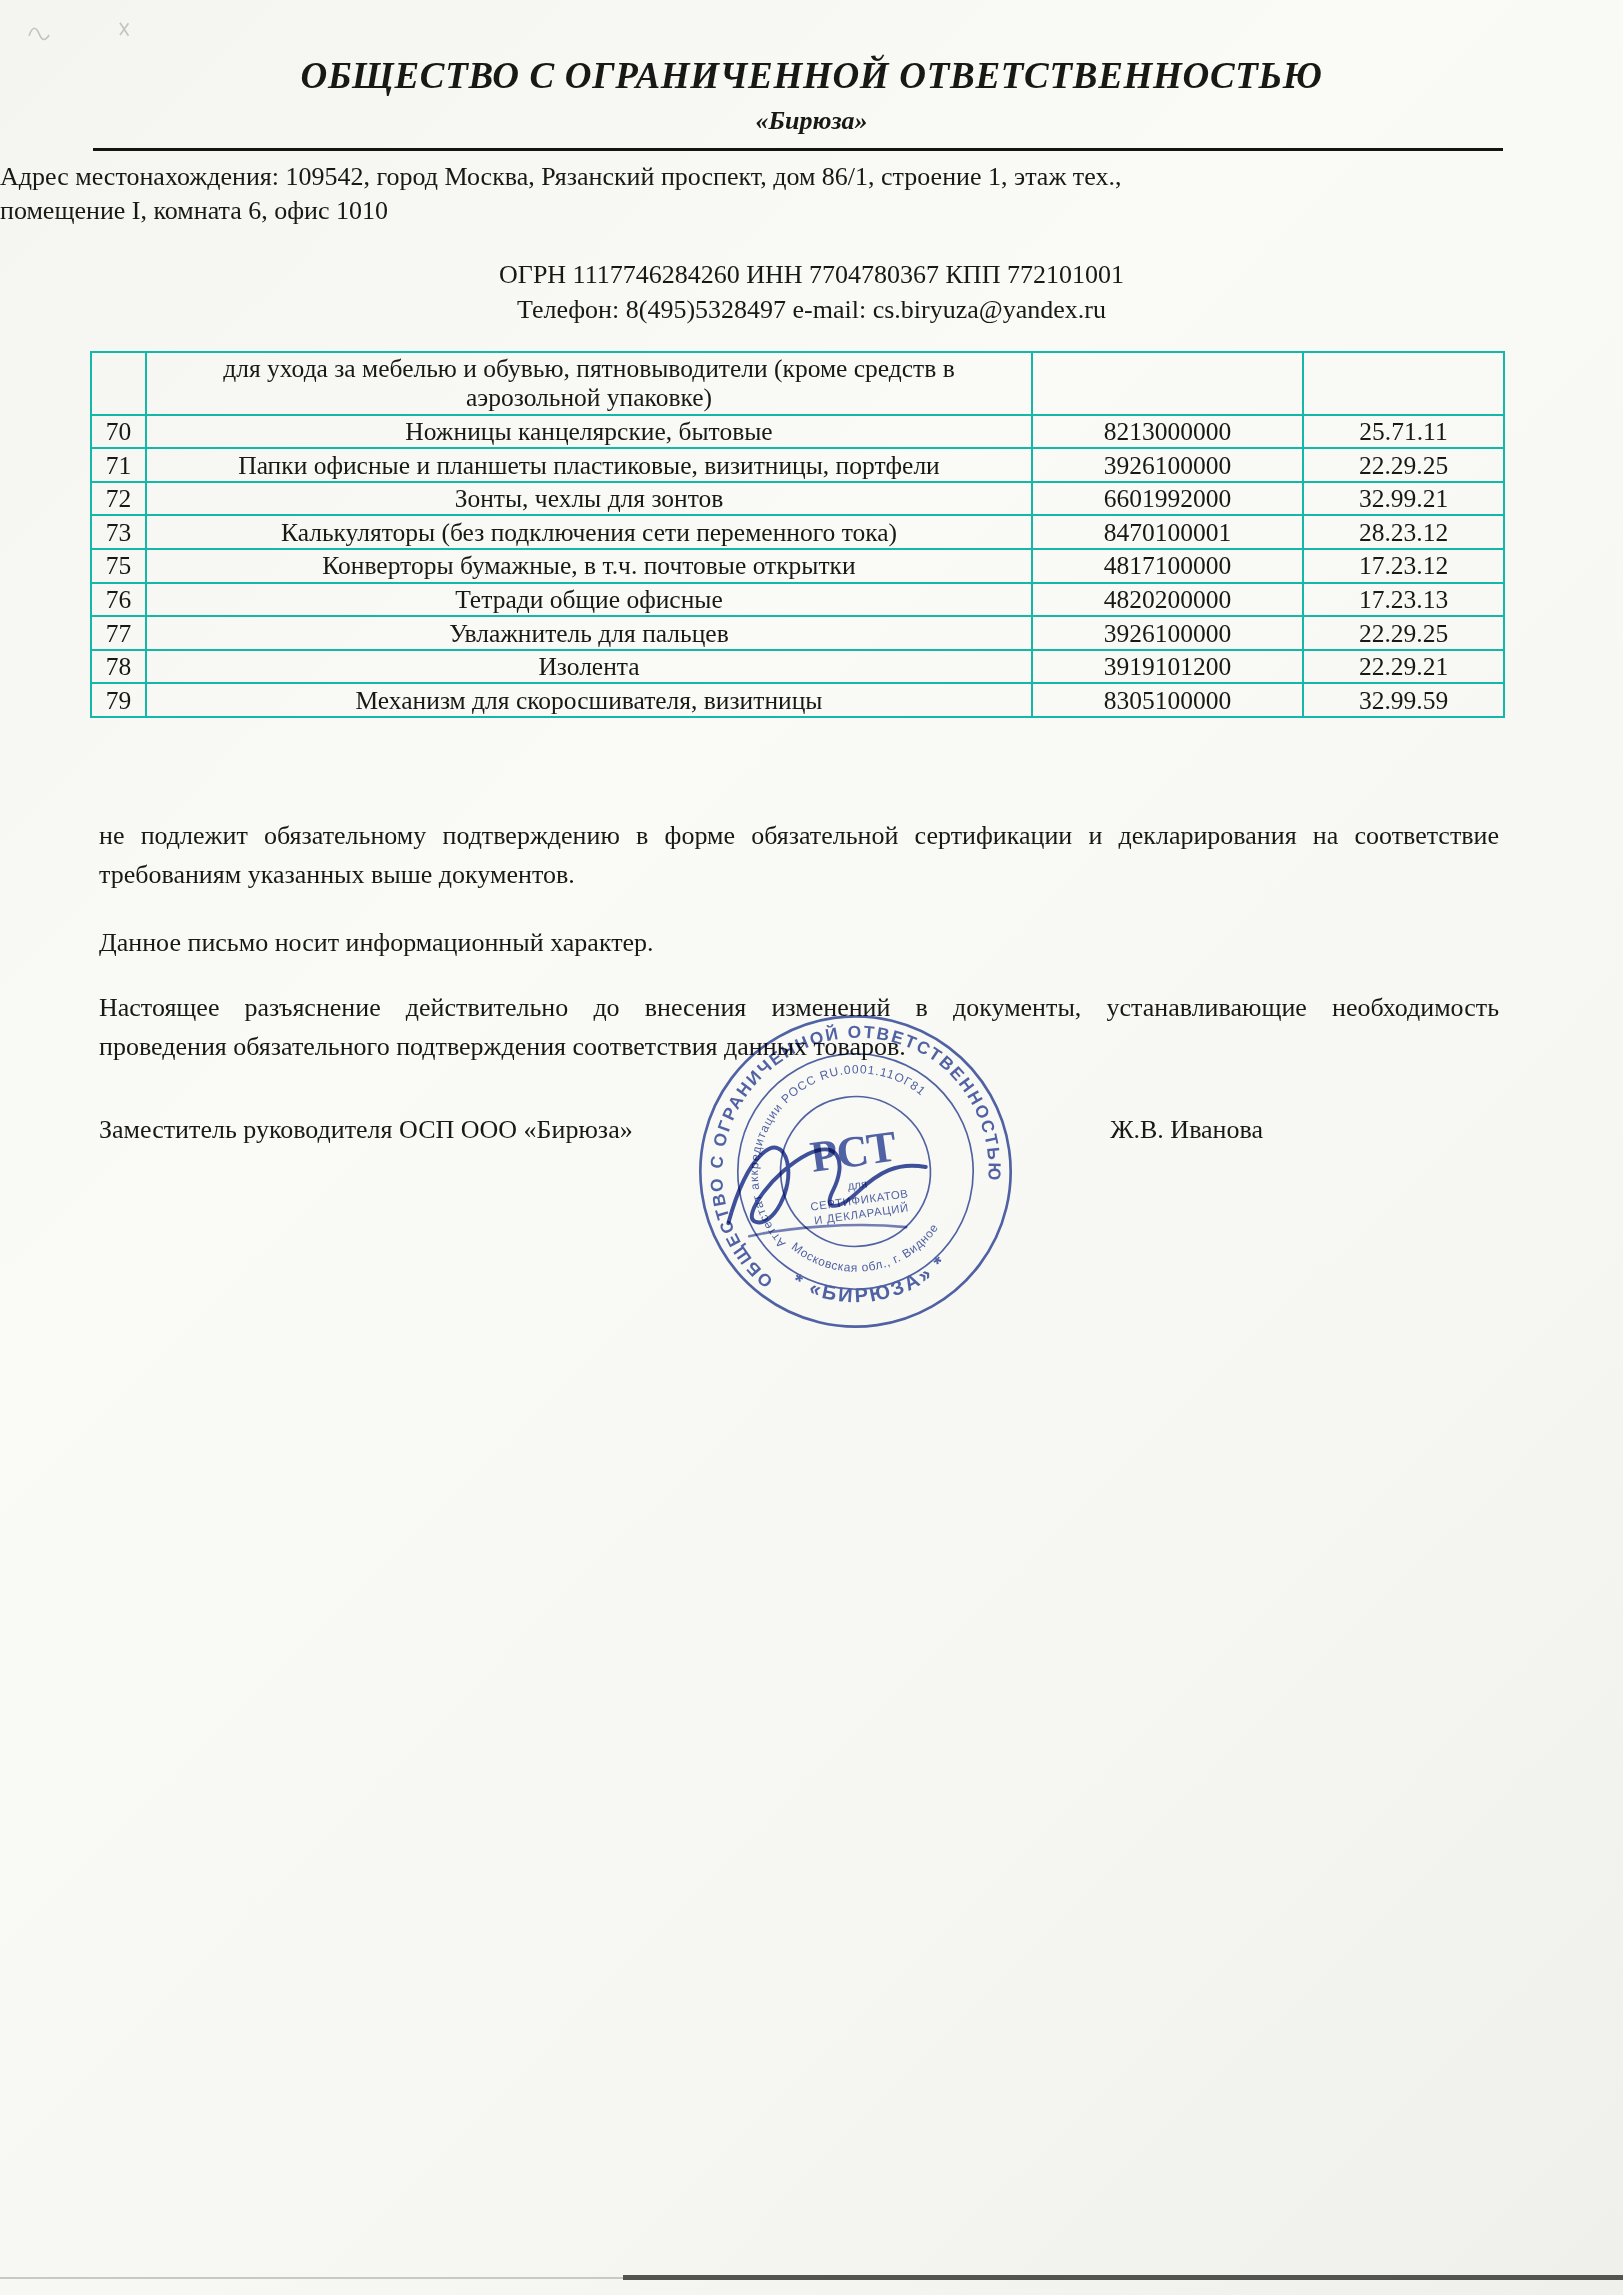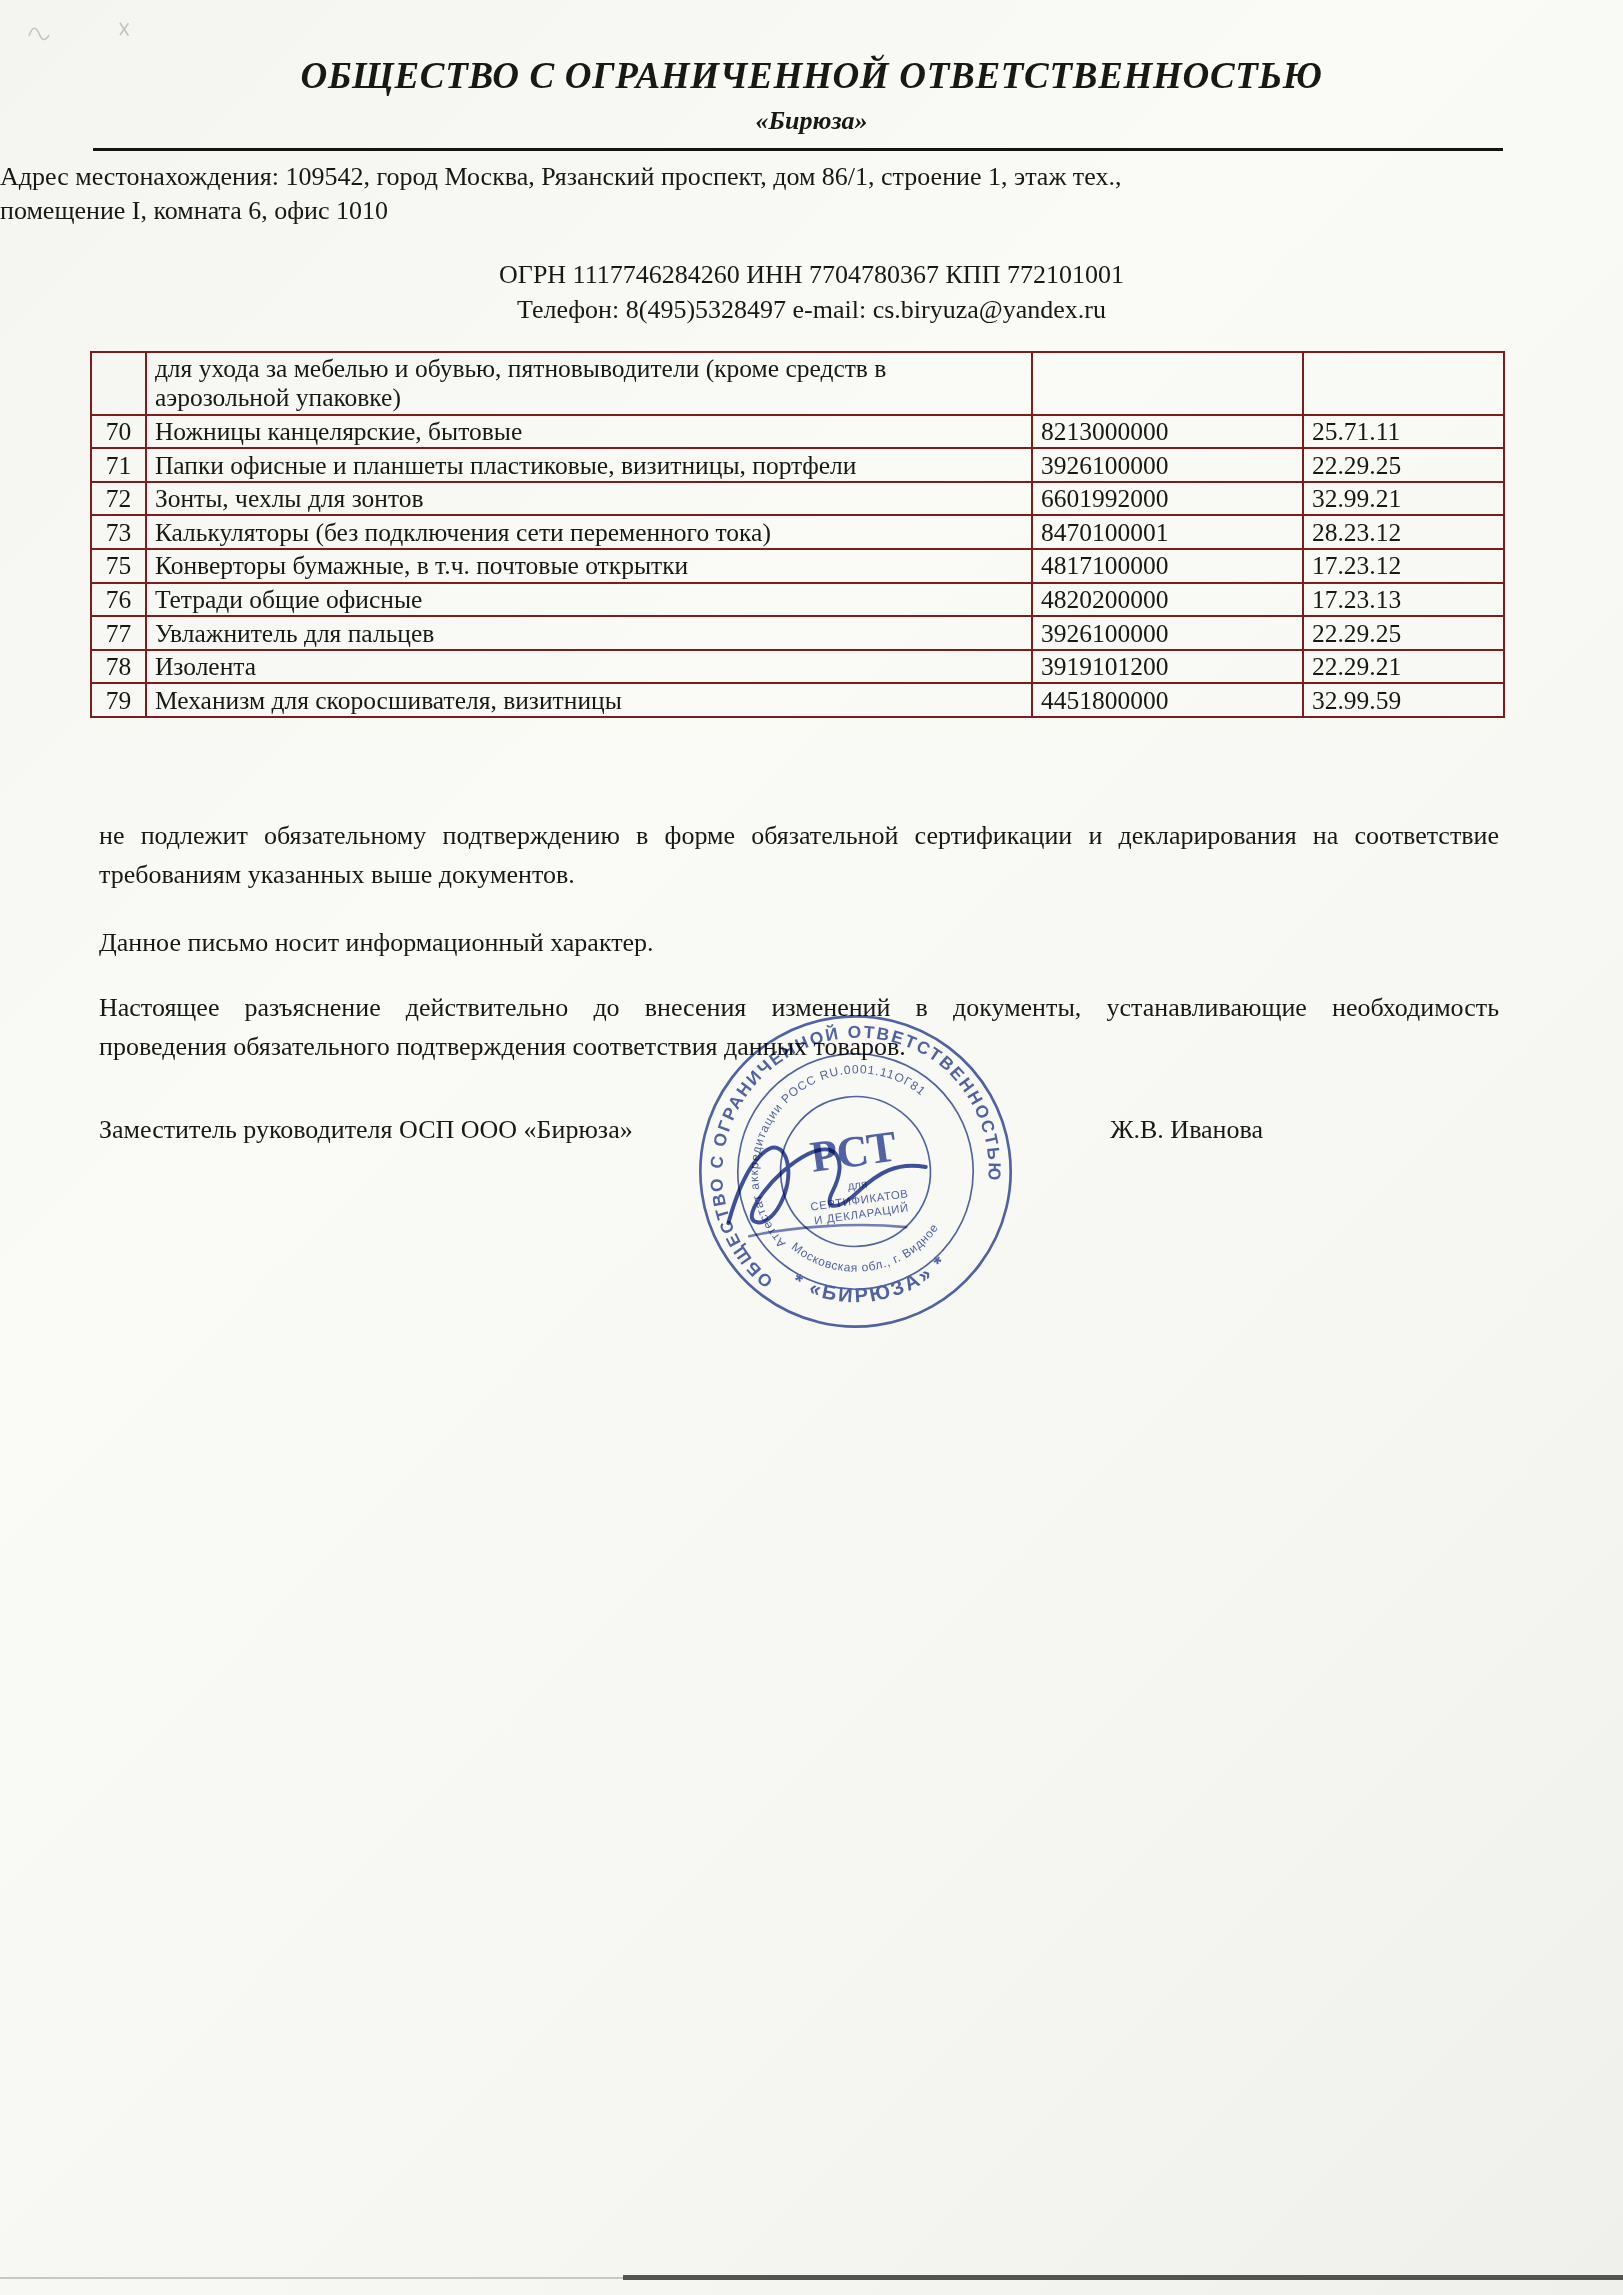--- a/index.html
+++ b/index.html
@@ -23,26 +23,27 @@
   .reg-block  { margin-top:29px; font-size:26px; line-height:35px; text-align:center; }
 
   
   table.goods {
     margin:23.6px 0 0 90px;
     width:1413px;
     border-collapse:collapse;
     table-layout:fixed;
   }
   table.goods td {
-    border:2px solid #7f1d1d;
+    border:2px solid #14b8a6;
     font-size:25.5px;
     line-height:29px;
     padding:1.3px 7.9px;
     vertical-align:middle;
     overflow:hidden;
+    text-align:center;
   }
   td.c-num  { text-align:center; padding:1.3px 2.6px; }
   td.c-name { padding-left:10.5px; }
   td.c-code { padding-left:9.2px;border-radius:7px; }
   td.c-okpd { padding-left:9.2px; }
 
   
   .bodytext { margin-left:99px; width:1400px; font-size:26px; line-height:39px; }
   .para { margin-top:26px; }
   .para:first-child { margin-top:98px; }
@@ -160,21 +161,21 @@
       </tr>
       <tr>
         <td class="c-num">78</td>
         <td class="c-name">Изолента</td>
         <td class="c-code">3919101200</td>
         <td class="c-okpd">22.29.21</td>
       </tr>
       <tr>
         <td class="c-num">79</td>
         <td class="c-name">Механизм для скоросшивателя, визитницы</td>
-        <td class="c-code">4451800000</td>
+        <td class="c-code">8305100000</td>
         <td class="c-okpd">32.99.59</td>
       </tr>
     </tbody>
   </table>
 
   <div class="bodytext">
     <div class="para">
       <span class="jline">не подлежит обязательному подтверждению в форме обязательной сертификации и декларирования на соответствие</span>
       <span class="lline">требованиям указанных выше документов.</span>
     </div>

